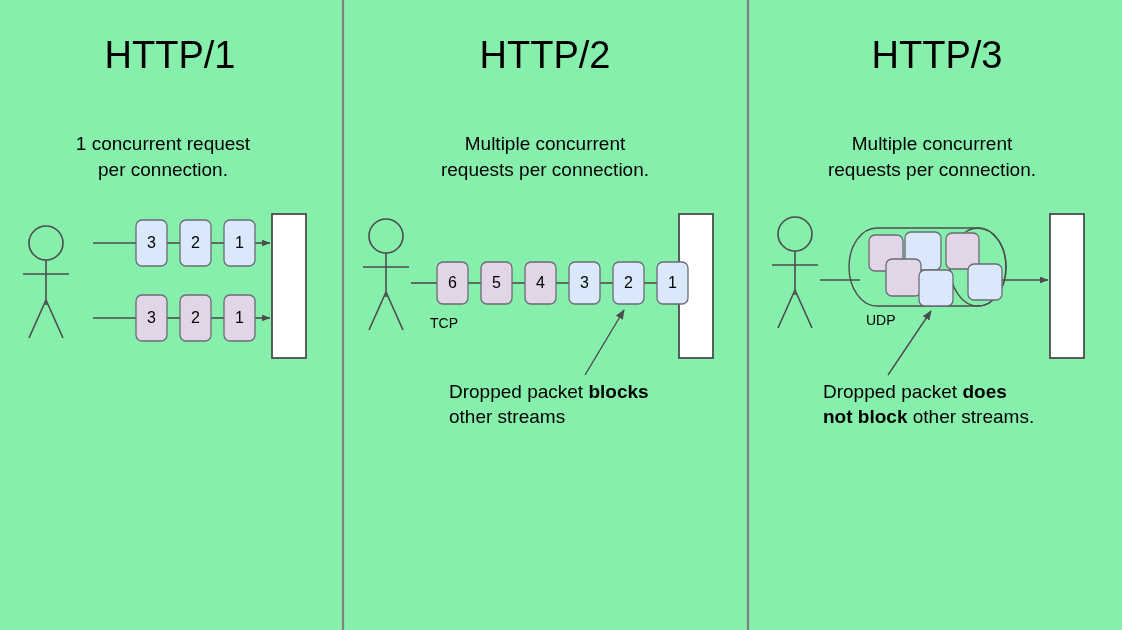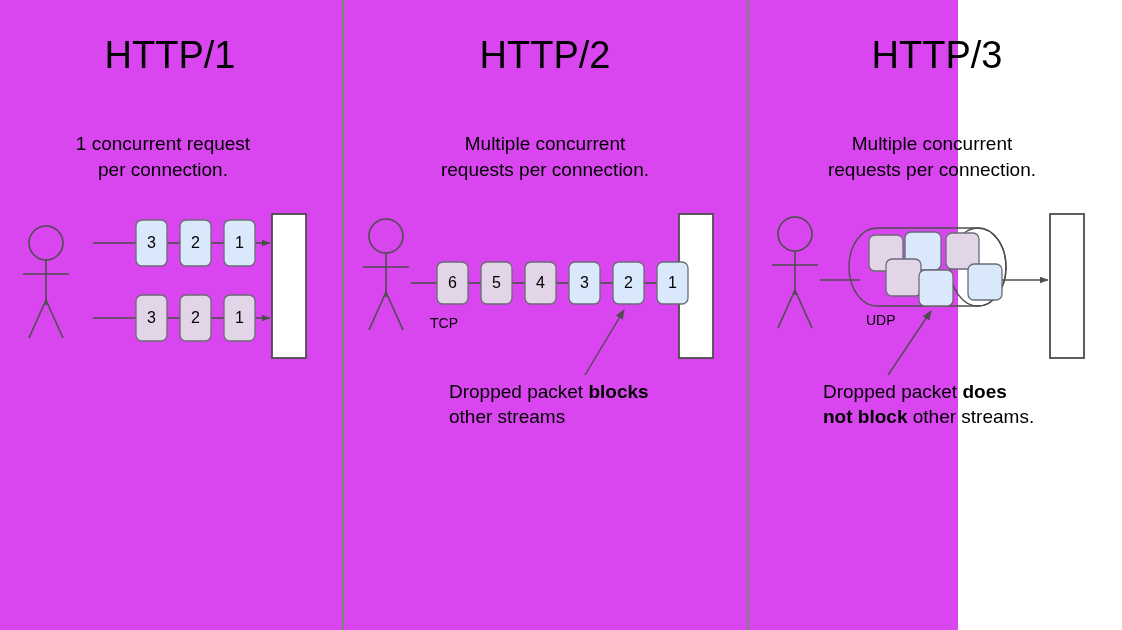--- a/index.html
+++ b/index.html
@@ -10,23 +10,23 @@
   }
   body {
     width: 1122px;
     height: 630px;
     font-family: "Liberation Sans", sans-serif;
     color: #000000;
     overflow: hidden;
   }
   #canvas {
     position: relative;
-    width: 958px;
+    width: 1122px;
     height: 630px;
-    background: #d946ef;
+    background: #86efac;
   }
   svg#diagram {
     position: absolute;
     left: 0;
     top: 0;
     width: 1122px;
     height: 630px;
     display: block;
   }
   .panel-title {

